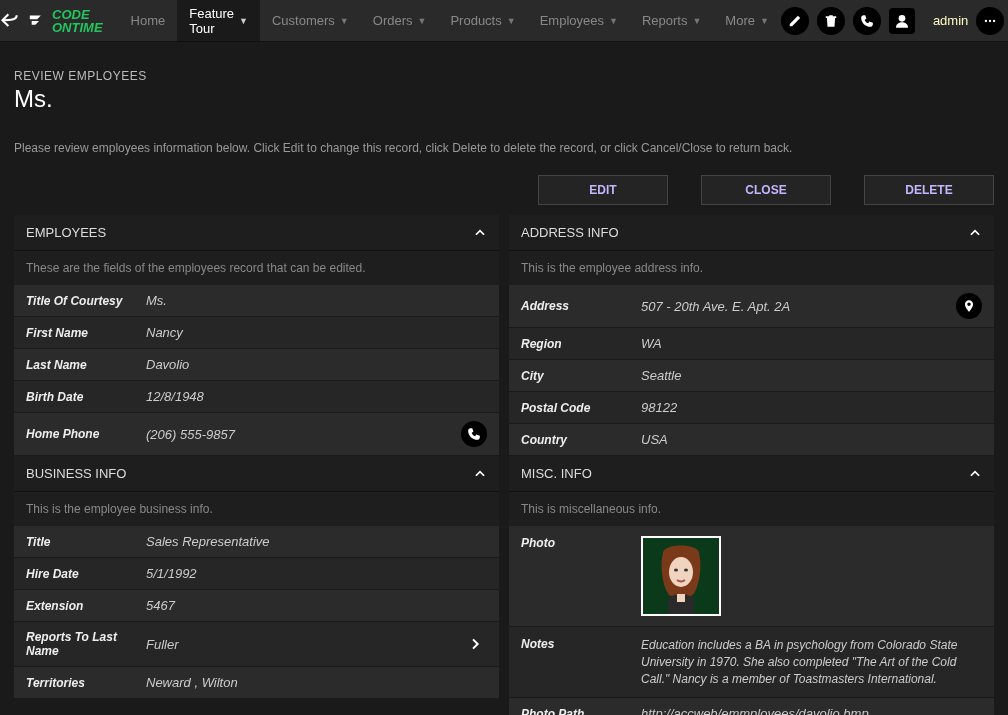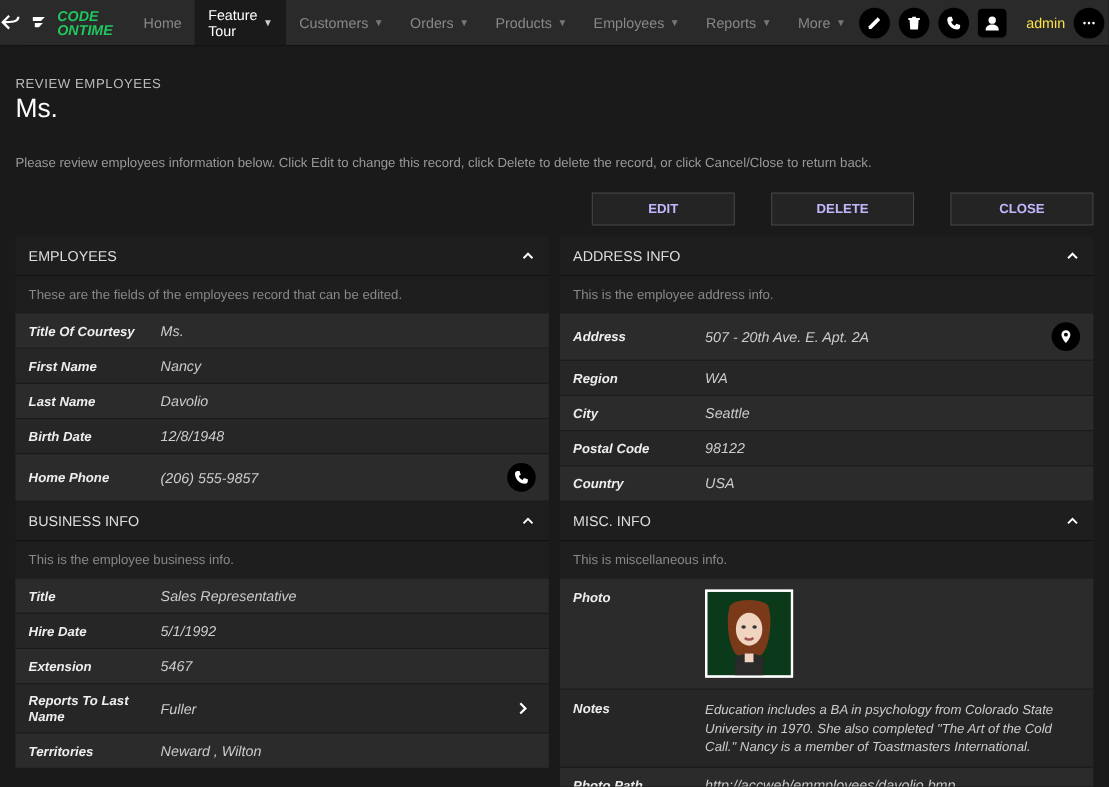--- a/index.html
+++ b/index.html
@@ -63,21 +63,21 @@
   .circle-btn {
     width: 28px; height: 28px;
     background: #000;
     border-radius: 50%;
     display: flex; align-items: center; justify-content: center;
     cursor: pointer;
     color: #fff;
   }
   .user-block {
     display: flex; align-items: center; gap: 18px;
-    color: #fde047;
+    color: #fef9c3;
   }
   .user-avatar {
     width: 26px; height: 26px;
     background: #000;
     border-radius: 4px;
     display: flex; align-items: center; justify-content: center;
   }
   
   .page-header {
     padding: 27px 14px 14px 14px;
@@ -283,22 +283,22 @@
 
 <div class="page-header">
   <div class="page-breadcrumb">REVIEW EMPLOYEES</div>
   <div class="page-title">Ms.</div>
 </div>
 
 <div class="page-desc">Please review employees information below. Click Edit to change this record, click Delete to delete the record, or click Cancel/Close to return back.</div>
 
 <div class="action-bar">
   <div class="action-btn">EDIT</div>
+  <div class="action-btn">CLOSE</div>
   <div class="action-btn">DELETE</div>
-  <div class="action-btn">CLOSE</div>
 </div>
 
 <div class="main">
 
   <div class="col">
 
     <div class="panel">
       <div class="panel-header">
         <span>EMPLOYEES</span>
         <span>

